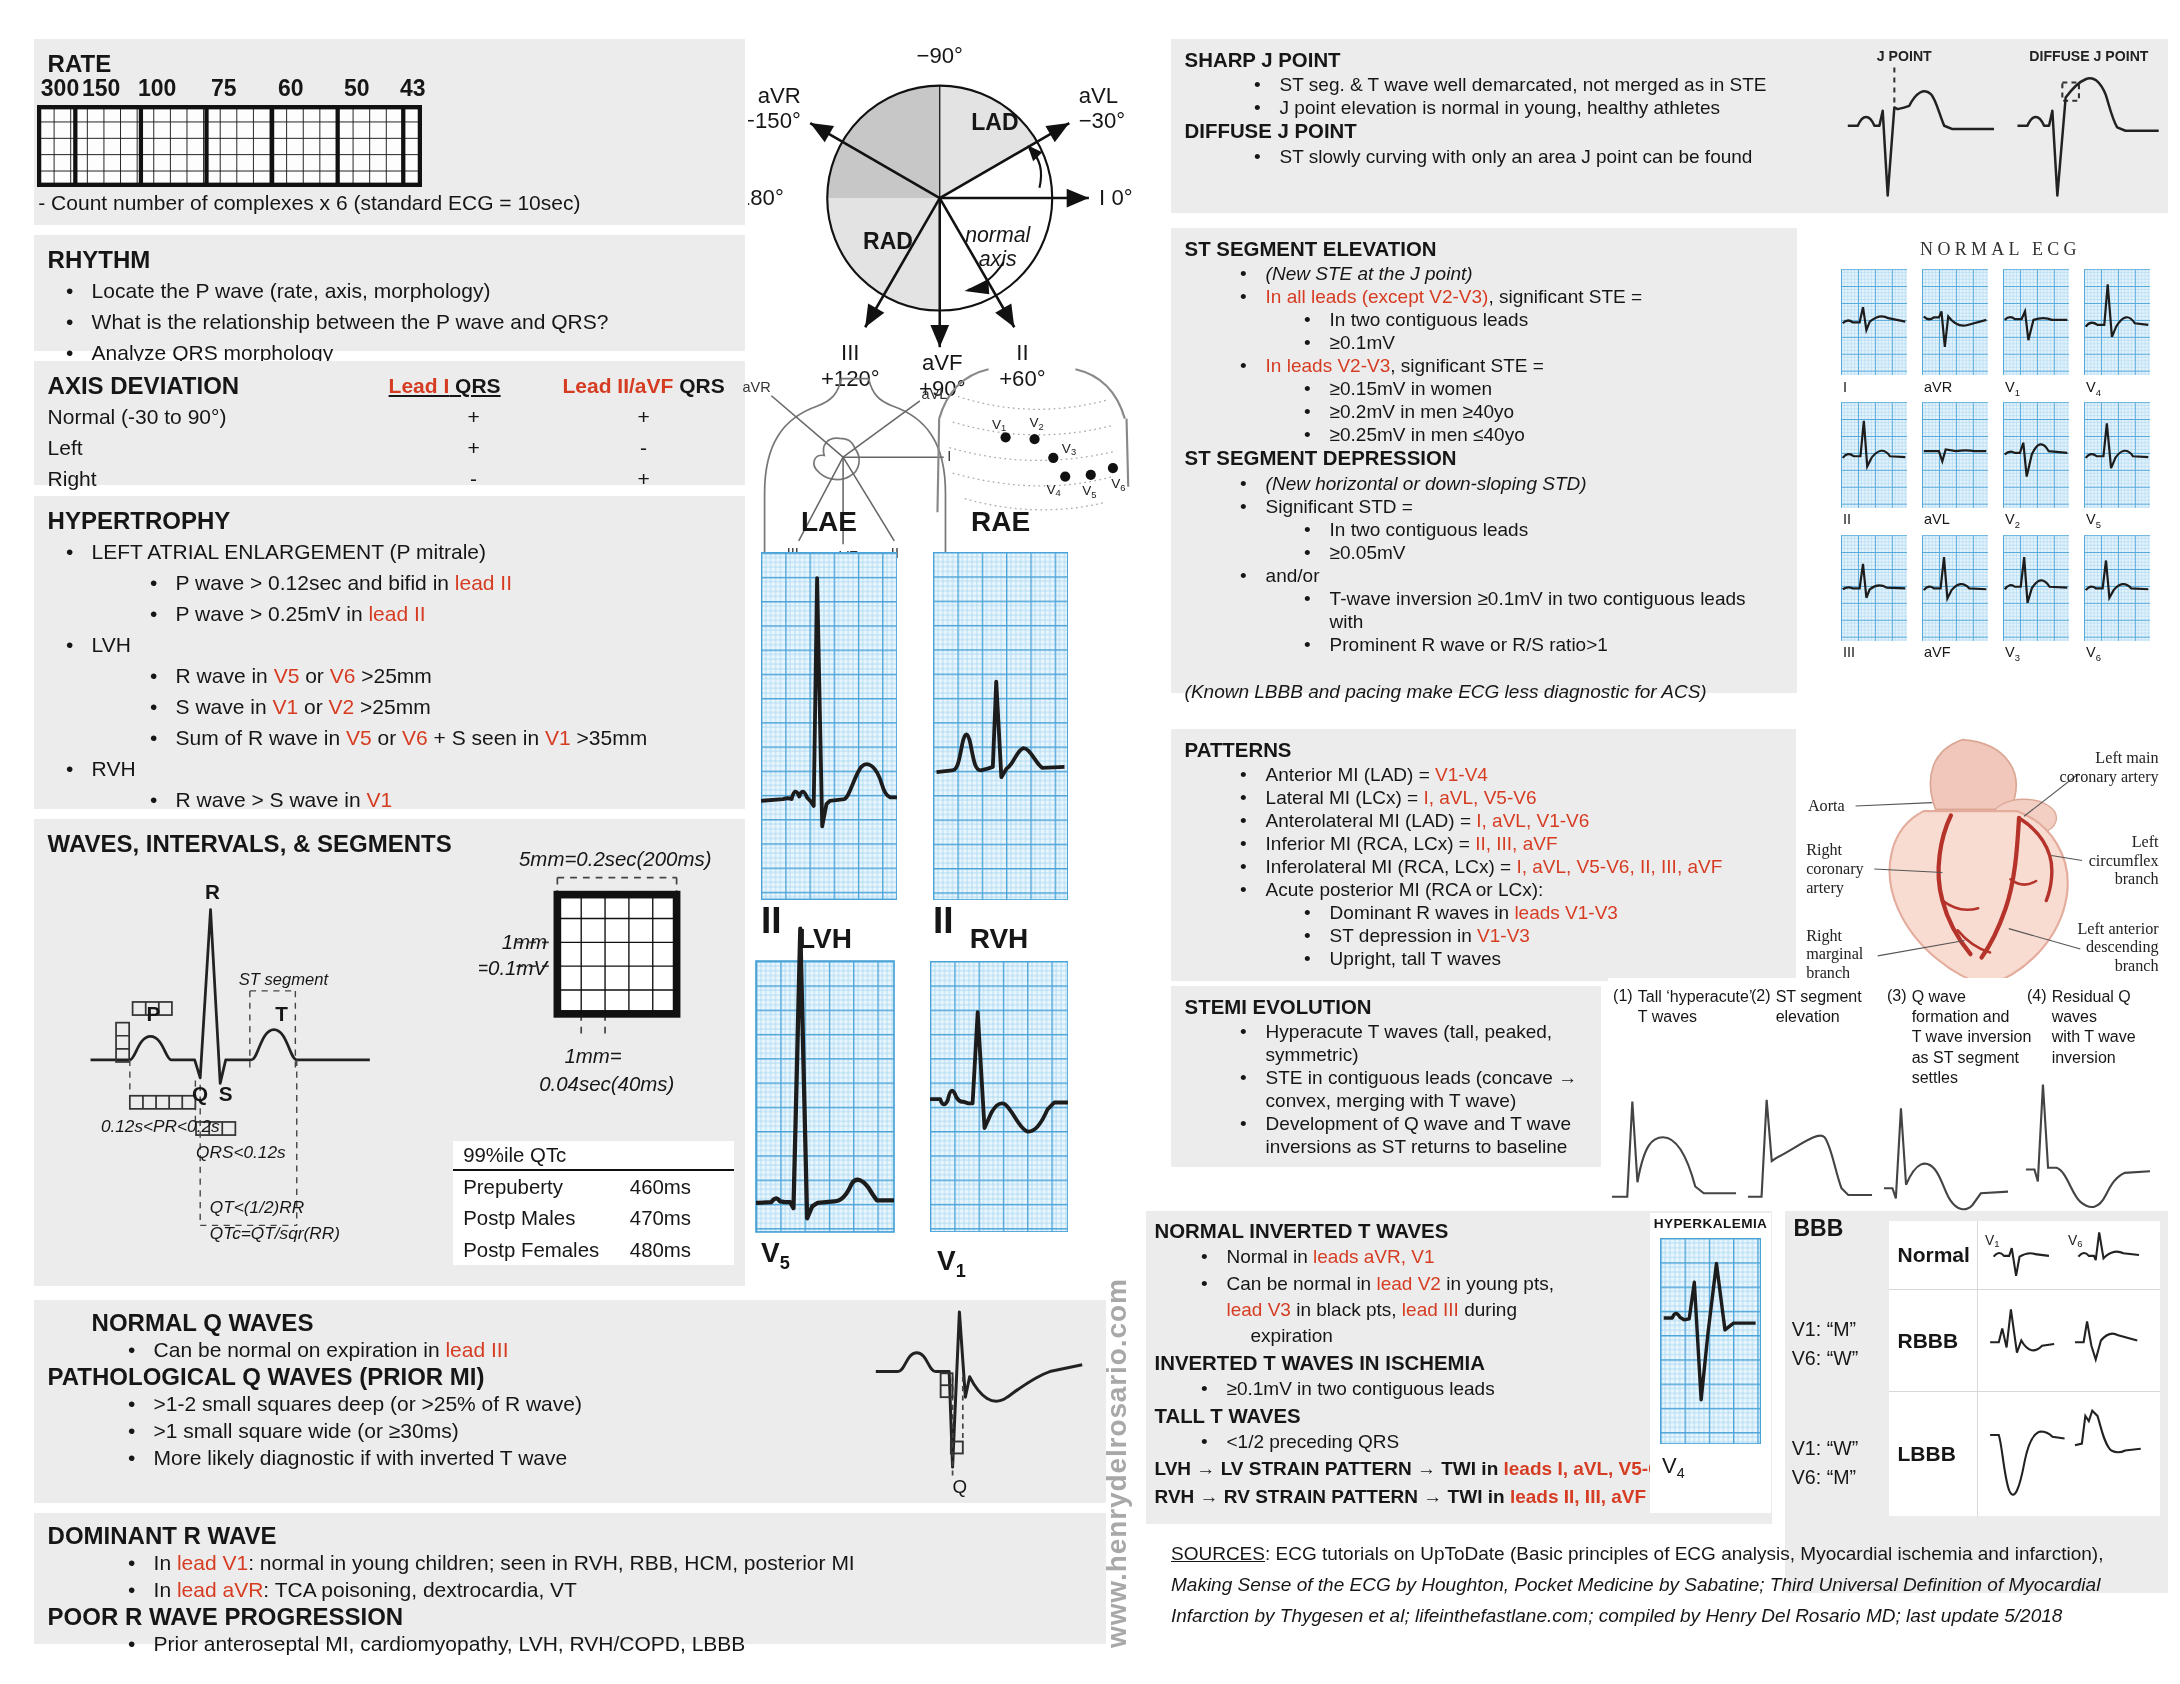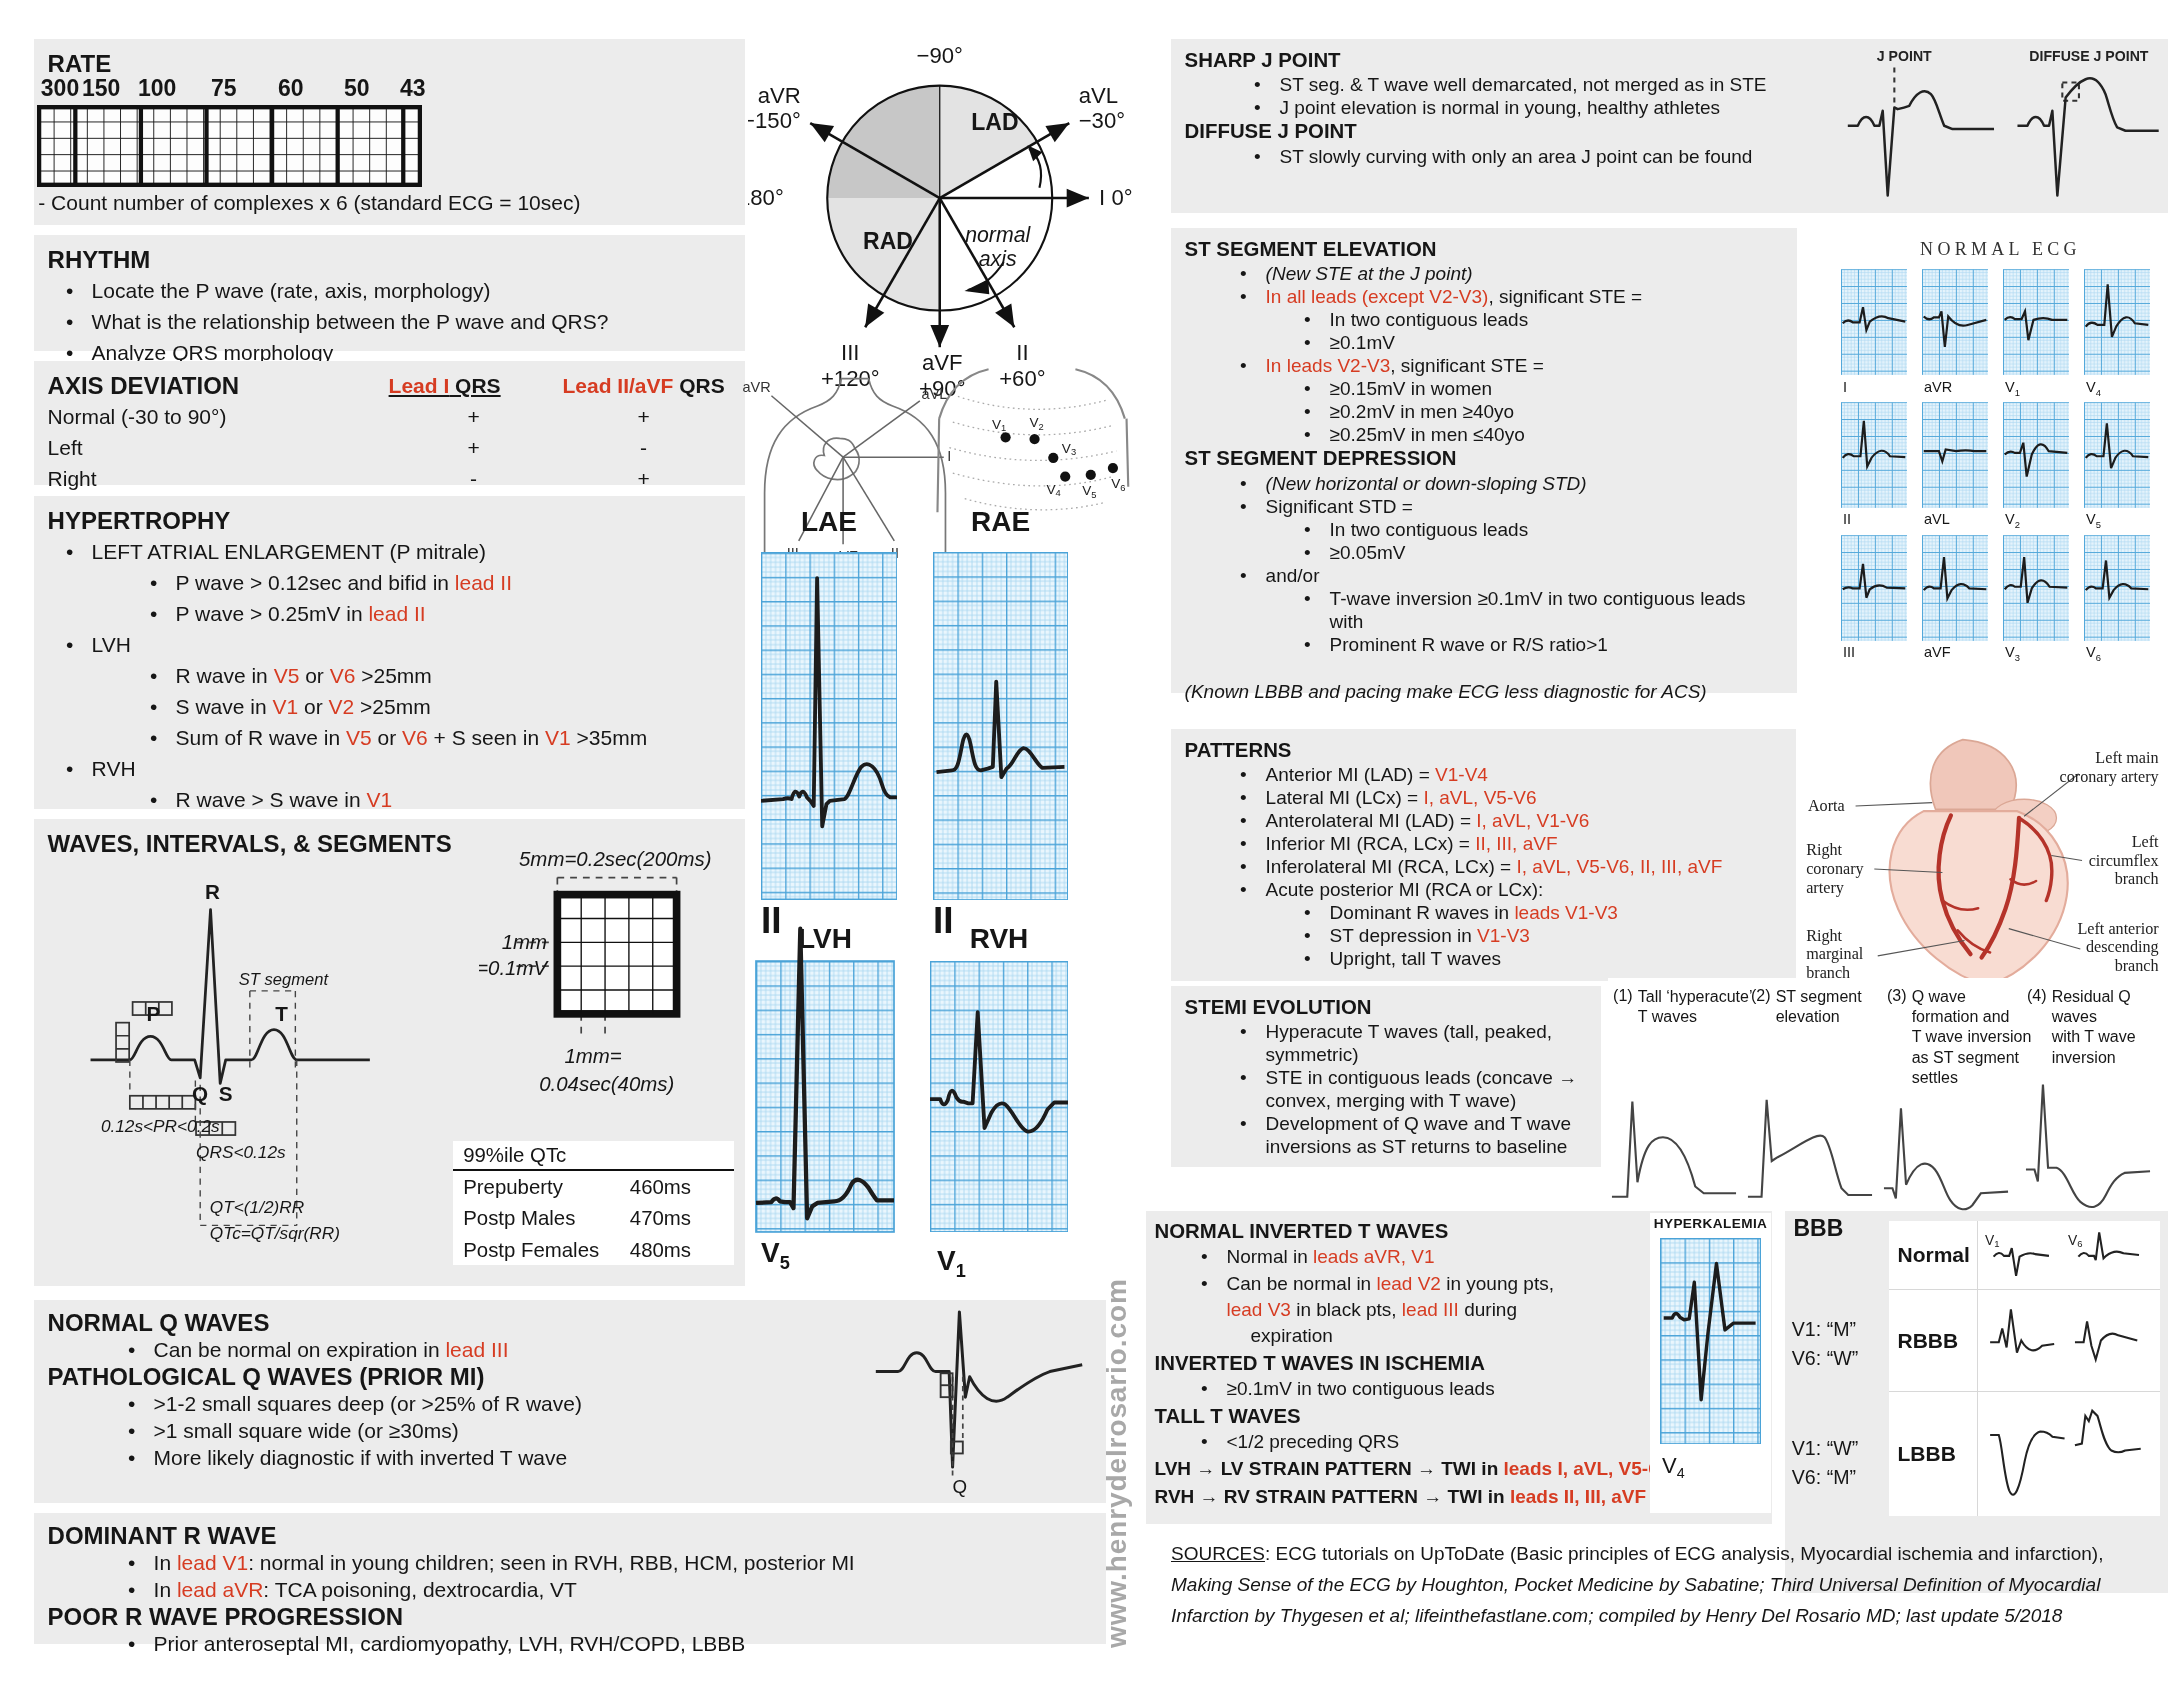--- a/index.html
+++ b/index.html
@@ -182,21 +182,21 @@
           <span style="width:94px;">470ms</span>
         </div>
     <div class="tr">
           <span>Postp Females</span>
           <span style="width:94px;">480ms</span>
         </div>
   </div>
 </div>
 
 <div class="blk lc" style="left:34px;top:1300px;width:1072px;height:203px;">
-  <div class="t" style="line-height:27px;">NORMAL Q WAVES</div>
+  <div class="t" style="line-height:27px;margin-left:44px;">NORMAL Q WAVES</div>
   <div class="row b q1" style="line-height:27px;"><span>Can be normal on expiration in </span><span class="s-r">lead III</span></div>
   <div class="t" style="line-height:27px;">PATHOLOGICAL Q WAVES (PRIOR MI)</div>
   <div class="row b q1" style="line-height:27px;">&gt;1-2 small squares deep (or &gt;25% of R wave)</div>
   <div class="row b q1" style="line-height:27px;">&gt;1 small square wide (or ≥30ms)</div>
   <div class="row b q1" style="line-height:27px;">More likely diagnostic if with inverted T wave</div>
   <svg class="abs" style="left:835px;top:5.1px;" width="226" height="192" viewBox="0 0 265 225">
     <path d="M8,78 L34,78 C42,78 44,56 56,56 C68,56 70,78 78,78 L94,78 L98,190 L106,8 L113,108 L118,84 C130,108 146,120 162,108 C176,98 194,84 212,78 L250,70" fill="none" stroke="#222" stroke-width="3.5" stroke-linejoin="round"></path>
     <g stroke="#444" stroke-width="2" fill="none" stroke-dasharray="6 5">
       <path d="M98,84V200M110,84V156"></path>
     </g>

